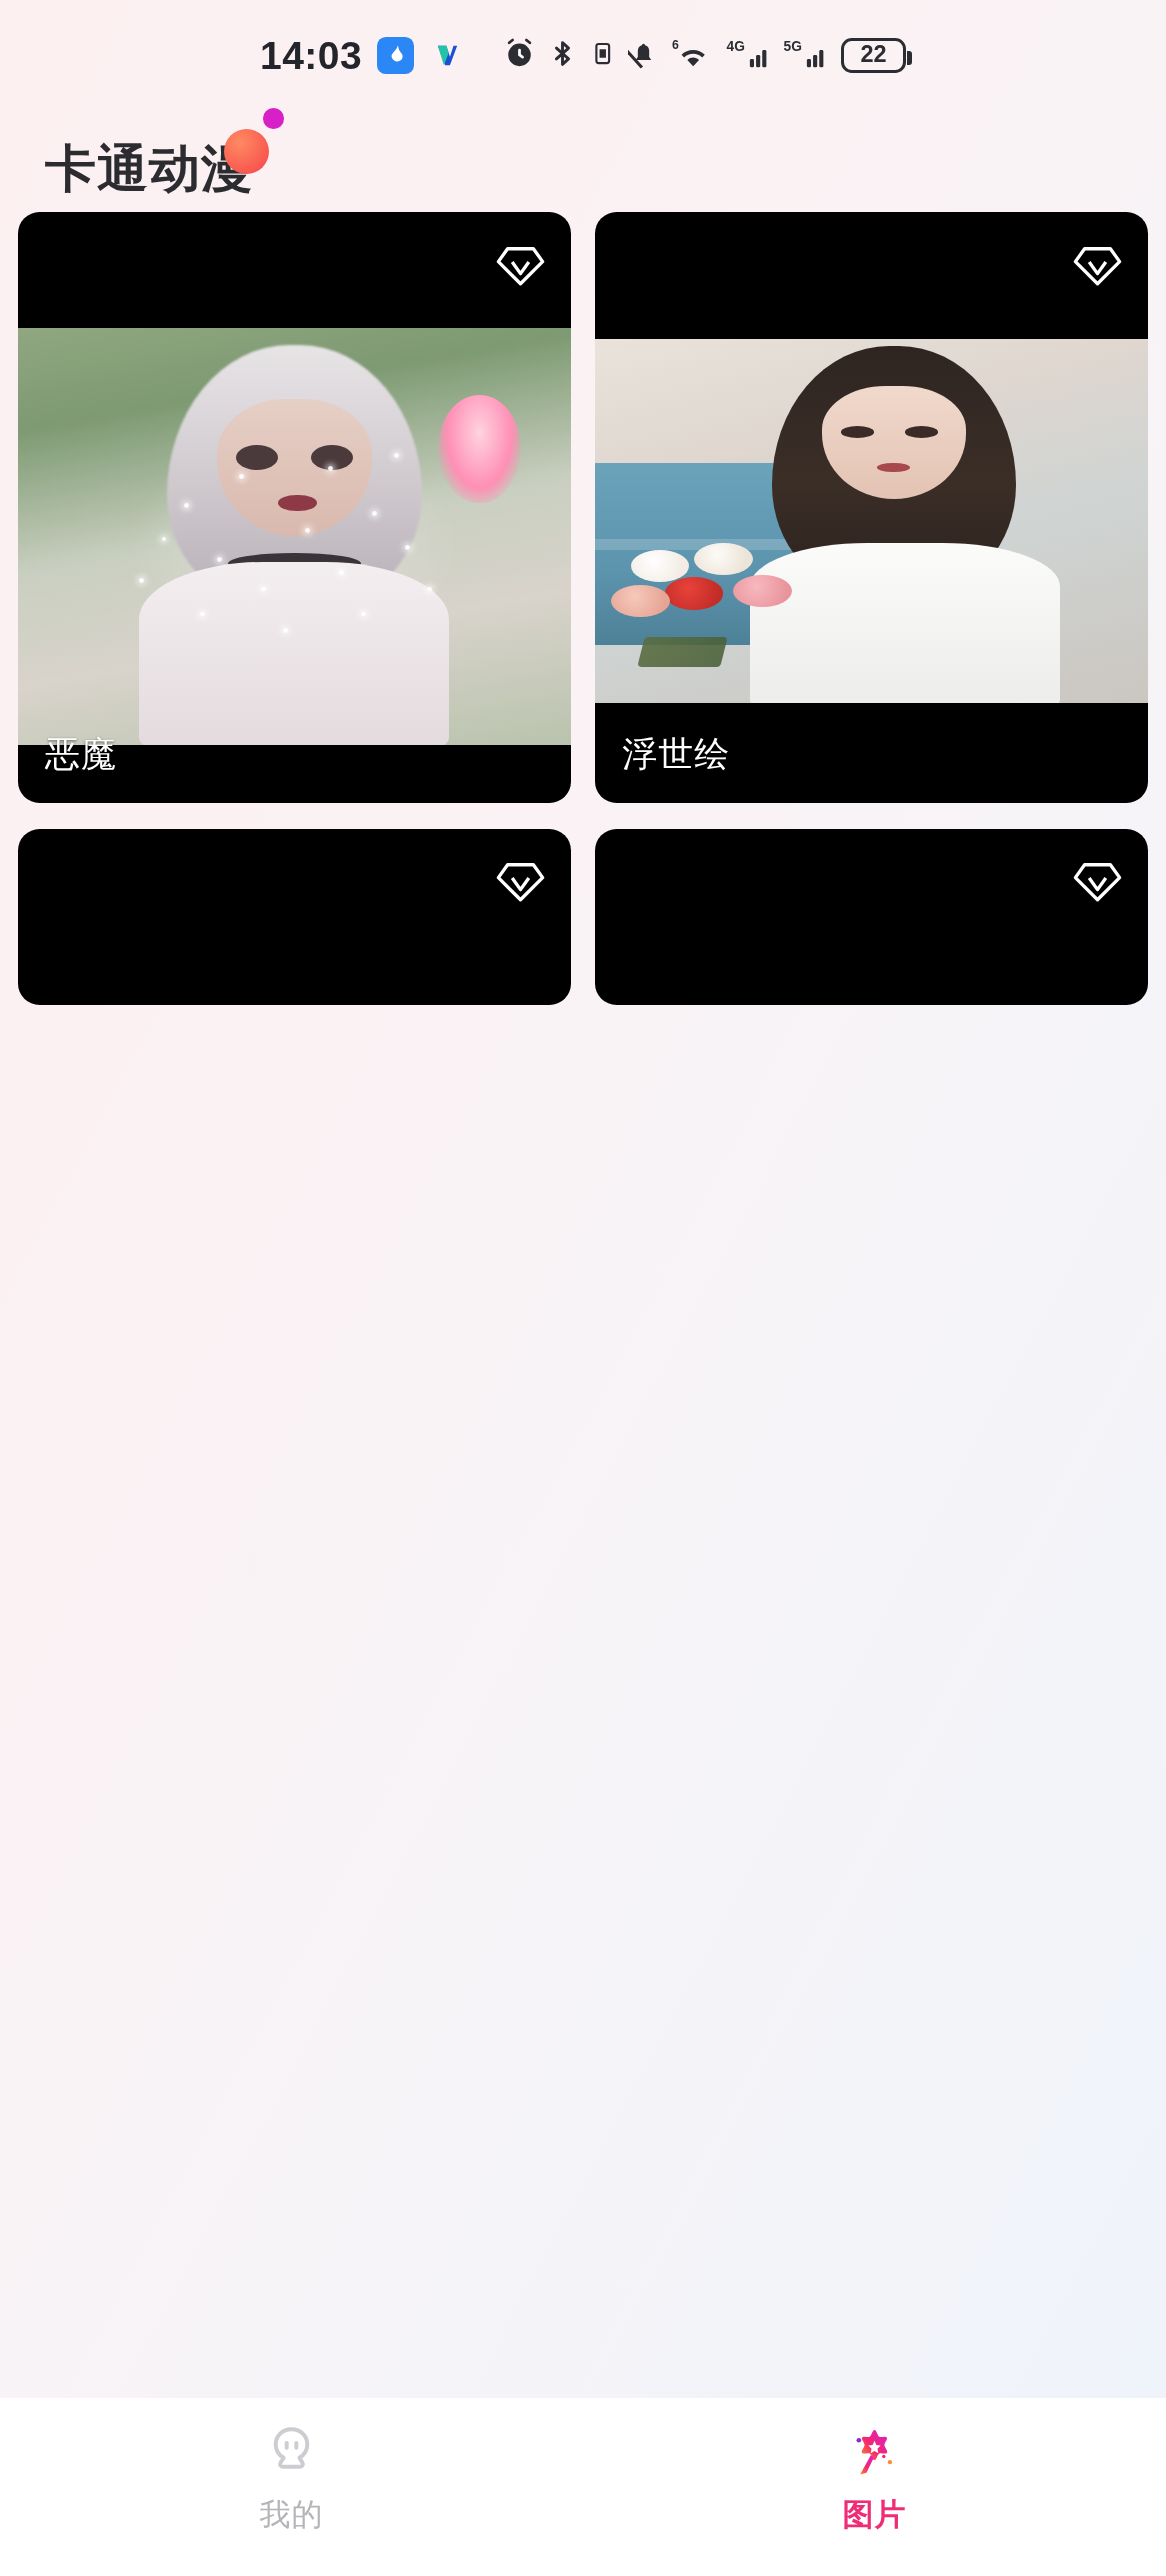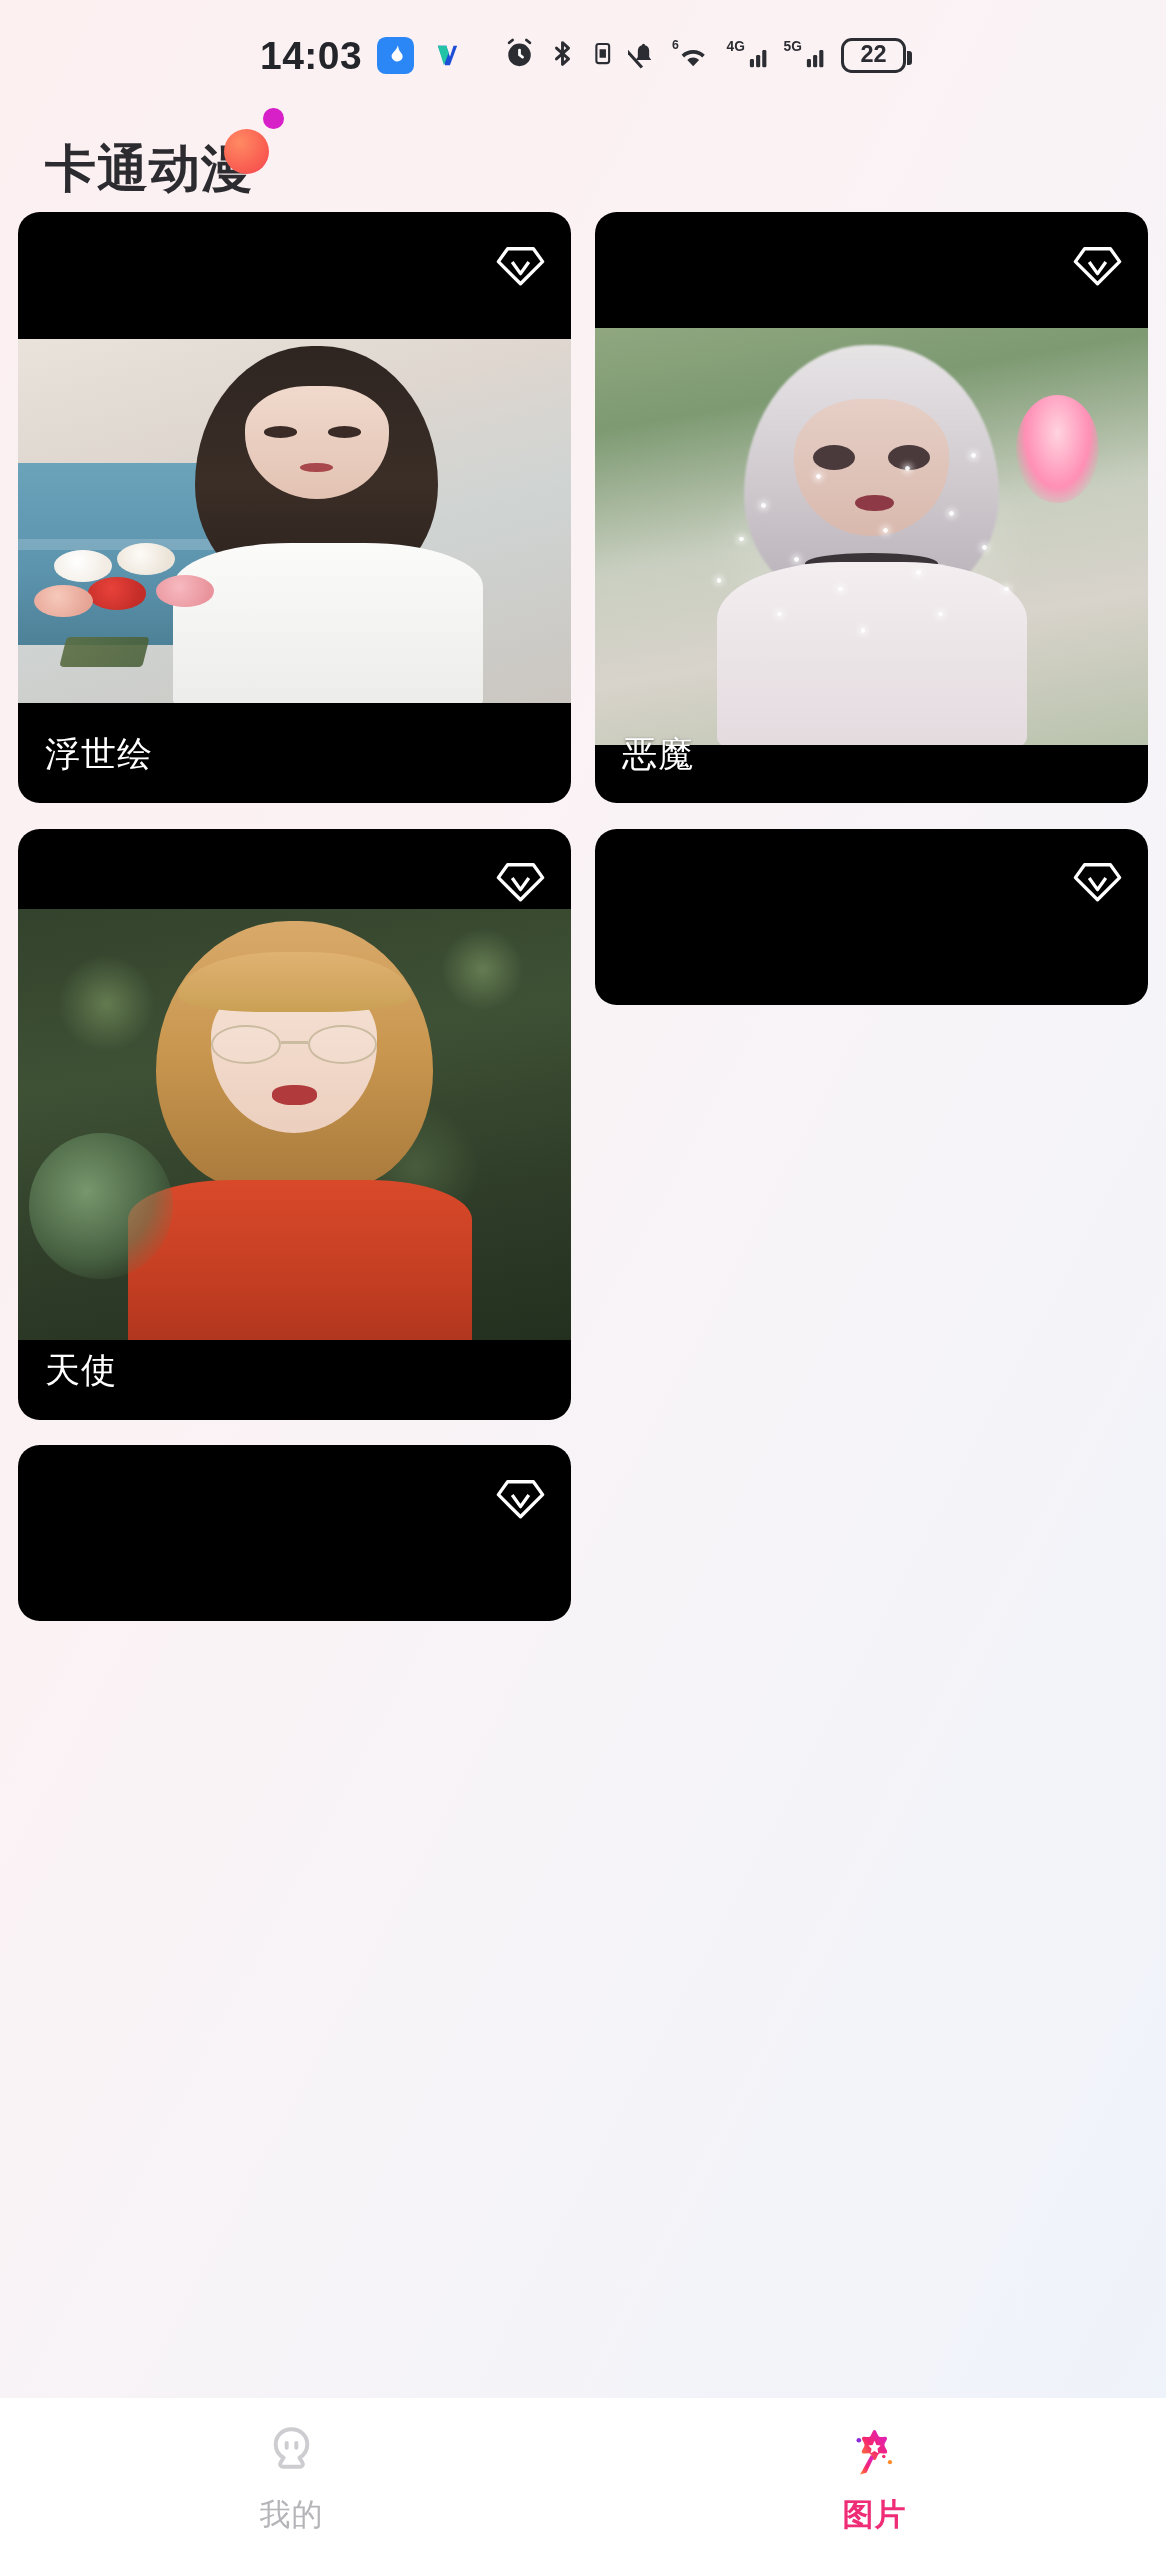--- a/index.html
+++ b/index.html
@@ -412,49 +412,20 @@
 
 <div class="header">
   <span class="app-title">
     <span>卡通动漫</span>
     <span class="deco-orange"></span>
     <span class="deco-magenta"></span>
   </span>
 </div>
 
 <div class="grid">
-
-  <div class="card">
-    <div class="thumb" style="top:127px;height:364px;">
-      <div class="scene sc-ukiyo">
-        <div class="wallshelf"></div>
-        <div class="hairU"></div>
-        <div class="faceU"></div>
-        <div class="eyeU l"></div>
-        <div class="eyeU r"></div>
-        <div class="lipU"></div>
-        <div class="blouse"></div>
-        <div class="bouquet">
-          <span class="fl" style="left:8%;top:6%;background:radial-gradient(circle at 40% 35%,#fff 0%,#f2ece4 70%)"></span>
-          <span class="fl" style="left:34%;top:0%;background:radial-gradient(circle at 40% 35%,#fdfbf7 0%,#ece4d8 70%)"></span>
-          <span class="fl" style="left:22%;top:28%;background:radial-gradient(circle at 40% 35%,#e8423a 0%,#c32c27 75%)"></span>
-          <span class="fl" style="left:50%;top:26%;background:radial-gradient(circle at 40% 35%,#f7b9bf 0%,#e9949d 75%)"></span>
-          <span class="fl" style="left:0%;top:34%;background:radial-gradient(circle at 40% 35%,#f6c9bb 0%,#e6a495 75%)"></span>
-          <span class="stems"></span>
-        </div>
-      </div>
-    </div>
-    <span class="vip-badge">
-      <svg width="59" height="59" viewBox="0 0 32 32" fill="none" stroke="#ffffff" stroke-width="1.8" stroke-linejoin="round">
-        <path d="M9 8h14l5 7-12 12L4 15z"></path>
-        <path d="M11.5 15.2 16 21.5l4.5-6.3"></path>
-      </svg>
-    </span>
-    <span class="card-label">浮世绘</span>
-  </div>
 
   <div class="card">
     <div class="thumb" style="top:116px;height:417px;">
       <div class="scene sc-demon">
         <div class="hair"></div>
         <div class="face"></div>
         <div class="eye l"></div>
         <div class="eye r"></div>
         <div class="lip"></div>
         <div class="neck"></div>
@@ -482,46 +453,50 @@
     </div>
     <span class="vip-badge">
       <svg width="59" height="59" viewBox="0 0 32 32" fill="none" stroke="#ffffff" stroke-width="1.8" stroke-linejoin="round">
         <path d="M9 8h14l5 7-12 12L4 15z"></path>
         <path d="M11.5 15.2 16 21.5l4.5-6.3"></path>
       </svg>
     </span>
     <span class="card-label">恶魔</span>
   </div>
 
-
   <div class="card">
-    <div class="thumb" style="top:80px;height:431px;">
-      <div class="scene sc-angel">
-        <div class="bokeh"></div>
-        <div class="hairA"></div>
-        <div class="faceA"></div>
-        <div class="bangs"></div>
-        <div class="glasses">
-          <span class="lens l"></span>
-          <span class="bridge"></span>
-          <span class="lens r"></span>
+    <div class="thumb" style="top:127px;height:364px;">
+      <div class="scene sc-ukiyo">
+        <div class="wallshelf"></div>
+        <div class="hairU"></div>
+        <div class="faceU"></div>
+        <div class="eyeU l"></div>
+        <div class="eyeU r"></div>
+        <div class="lipU"></div>
+        <div class="blouse"></div>
+        <div class="bouquet">
+          <span class="fl" style="left:8%;top:6%;background:radial-gradient(circle at 40% 35%,#fff 0%,#f2ece4 70%)"></span>
+          <span class="fl" style="left:34%;top:0%;background:radial-gradient(circle at 40% 35%,#fdfbf7 0%,#ece4d8 70%)"></span>
+          <span class="fl" style="left:22%;top:28%;background:radial-gradient(circle at 40% 35%,#e8423a 0%,#c32c27 75%)"></span>
+          <span class="fl" style="left:50%;top:26%;background:radial-gradient(circle at 40% 35%,#f7b9bf 0%,#e9949d 75%)"></span>
+          <span class="fl" style="left:0%;top:34%;background:radial-gradient(circle at 40% 35%,#f6c9bb 0%,#e6a495 75%)"></span>
+          <span class="stems"></span>
         </div>
-        <div class="lipA"></div>
-        <div class="sweater"></div>
-        <div class="leaf"></div>
       </div>
     </div>
     <span class="vip-badge">
       <svg width="59" height="59" viewBox="0 0 32 32" fill="none" stroke="#ffffff" stroke-width="1.8" stroke-linejoin="round">
         <path d="M9 8h14l5 7-12 12L4 15z"></path>
         <path d="M11.5 15.2 16 21.5l4.5-6.3"></path>
       </svg>
     </span>
-    <span class="card-label">天使</span>
+    <span class="card-label">浮世绘</span>
   </div>
+
+
 
   <div class="card" style="height:176px;">
     <span class="vip-badge">
       <svg width="59" height="59" viewBox="0 0 32 32" fill="none" stroke="#ffffff" stroke-width="1.8" stroke-linejoin="round">
         <path d="M9 8h14l5 7-12 12L4 15z"></path>
         <path d="M11.5 15.2 16 21.5l4.5-6.3"></path>
       </svg>
     </span>
   </div>
   <div class="card" style="height:176px;">

